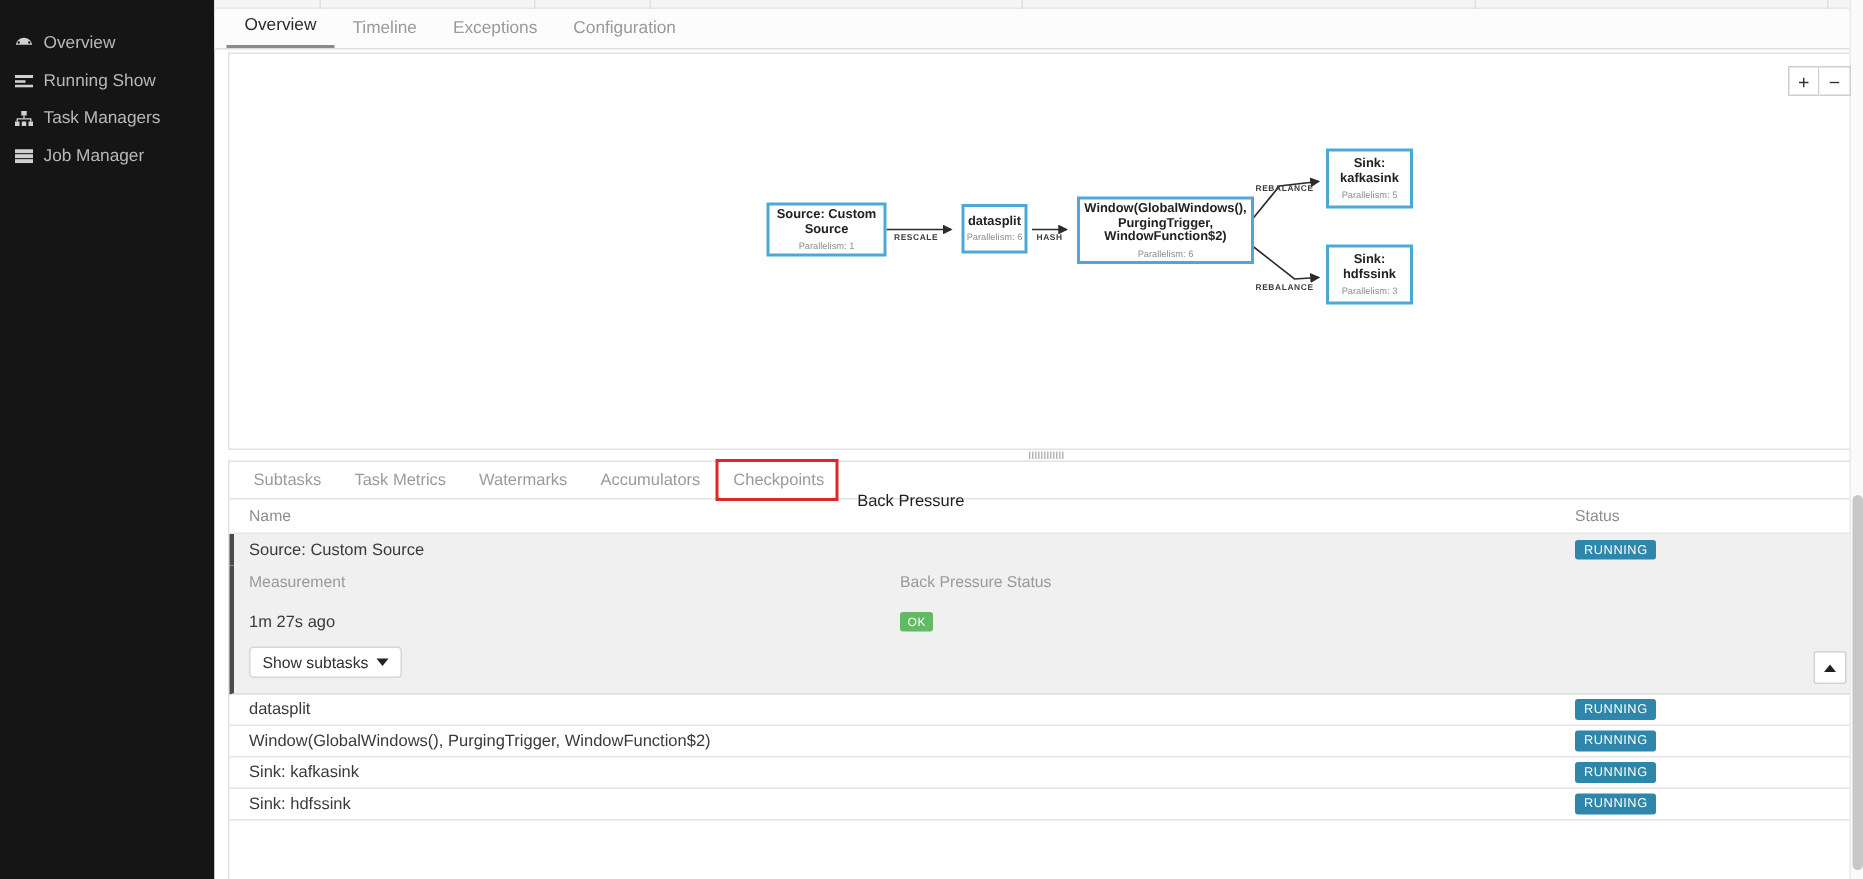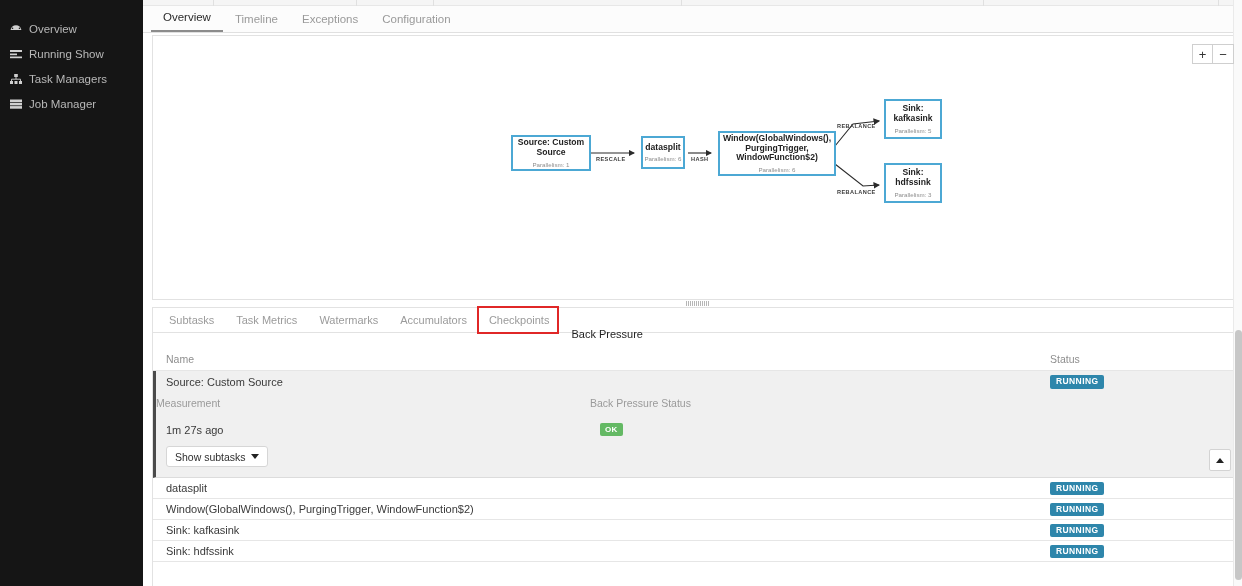--- a/index.html
+++ b/index.html
@@ -154,21 +154,21 @@
   .sub-tab.active { color: #1f1f1f; margin-top: 28px; }
   .annot-box {
     position: absolute;
     left: 324px; top: -2px;
     width: 82px; height: 28px;
     border: 2px solid #e02727;
     pointer-events: none;
   }
 
   
-  .tbl { width: 100%; font-size: 11px; margin-top: 15px; }
+  .tbl { width: 100%; font-size: 11px; }
   .thead {
     display: flex; height: 23px; align-items: center;
     color: #8e8e8e; font-size: 10.5px;
     padding: 0 0 0 13px;
     border-bottom: 1px solid #e6e6e6;
   }
   .col-name { flex: 1; }
   .col-status { width: 192px; }
 
   .row {
@@ -183,21 +183,21 @@
     background: #f0f0f0;
     border-left: 3px solid #4a4a4a;
     padding-left: 10px;
     border-bottom: none;
   }
   .badge {
     display: inline-block;
     background: #2e86ab;
     color: #fff;
     font-size: 8.5px;
-    font-weight: 700;
+    font-weight: 400;
     letter-spacing: 0.4px;
     padding: 2px 6px 2px 6px;
     border-radius: 2px;
     line-height: 1.15;
   }
   .badge.ok {
     background: #64b964;
     font-size: 8px;
     padding: 2px 5px;
   }
@@ -206,20 +206,21 @@
   .detail {
     background: #f0f0f0;
     border-left: 3px solid #4a4a4a;
     border-bottom: 1px solid #dcdcdc;
     padding: 0 0 10px 0;
     position: relative;
   }
   .detail-head {
     display: flex; align-items: center;
     height: 22px;
+    padding-left: 10px;
     color: #9a9a9a;
     font-size: 10.5px;
   }
   .d-meas { width: 434px; }
   .d-bps  { flex: 1; }
   .detail-row {
     display: flex; align-items: flex-end;
     height: 22px;
     padding-left: 10px;
     color: #3a3a3a; font-size: 11px;

